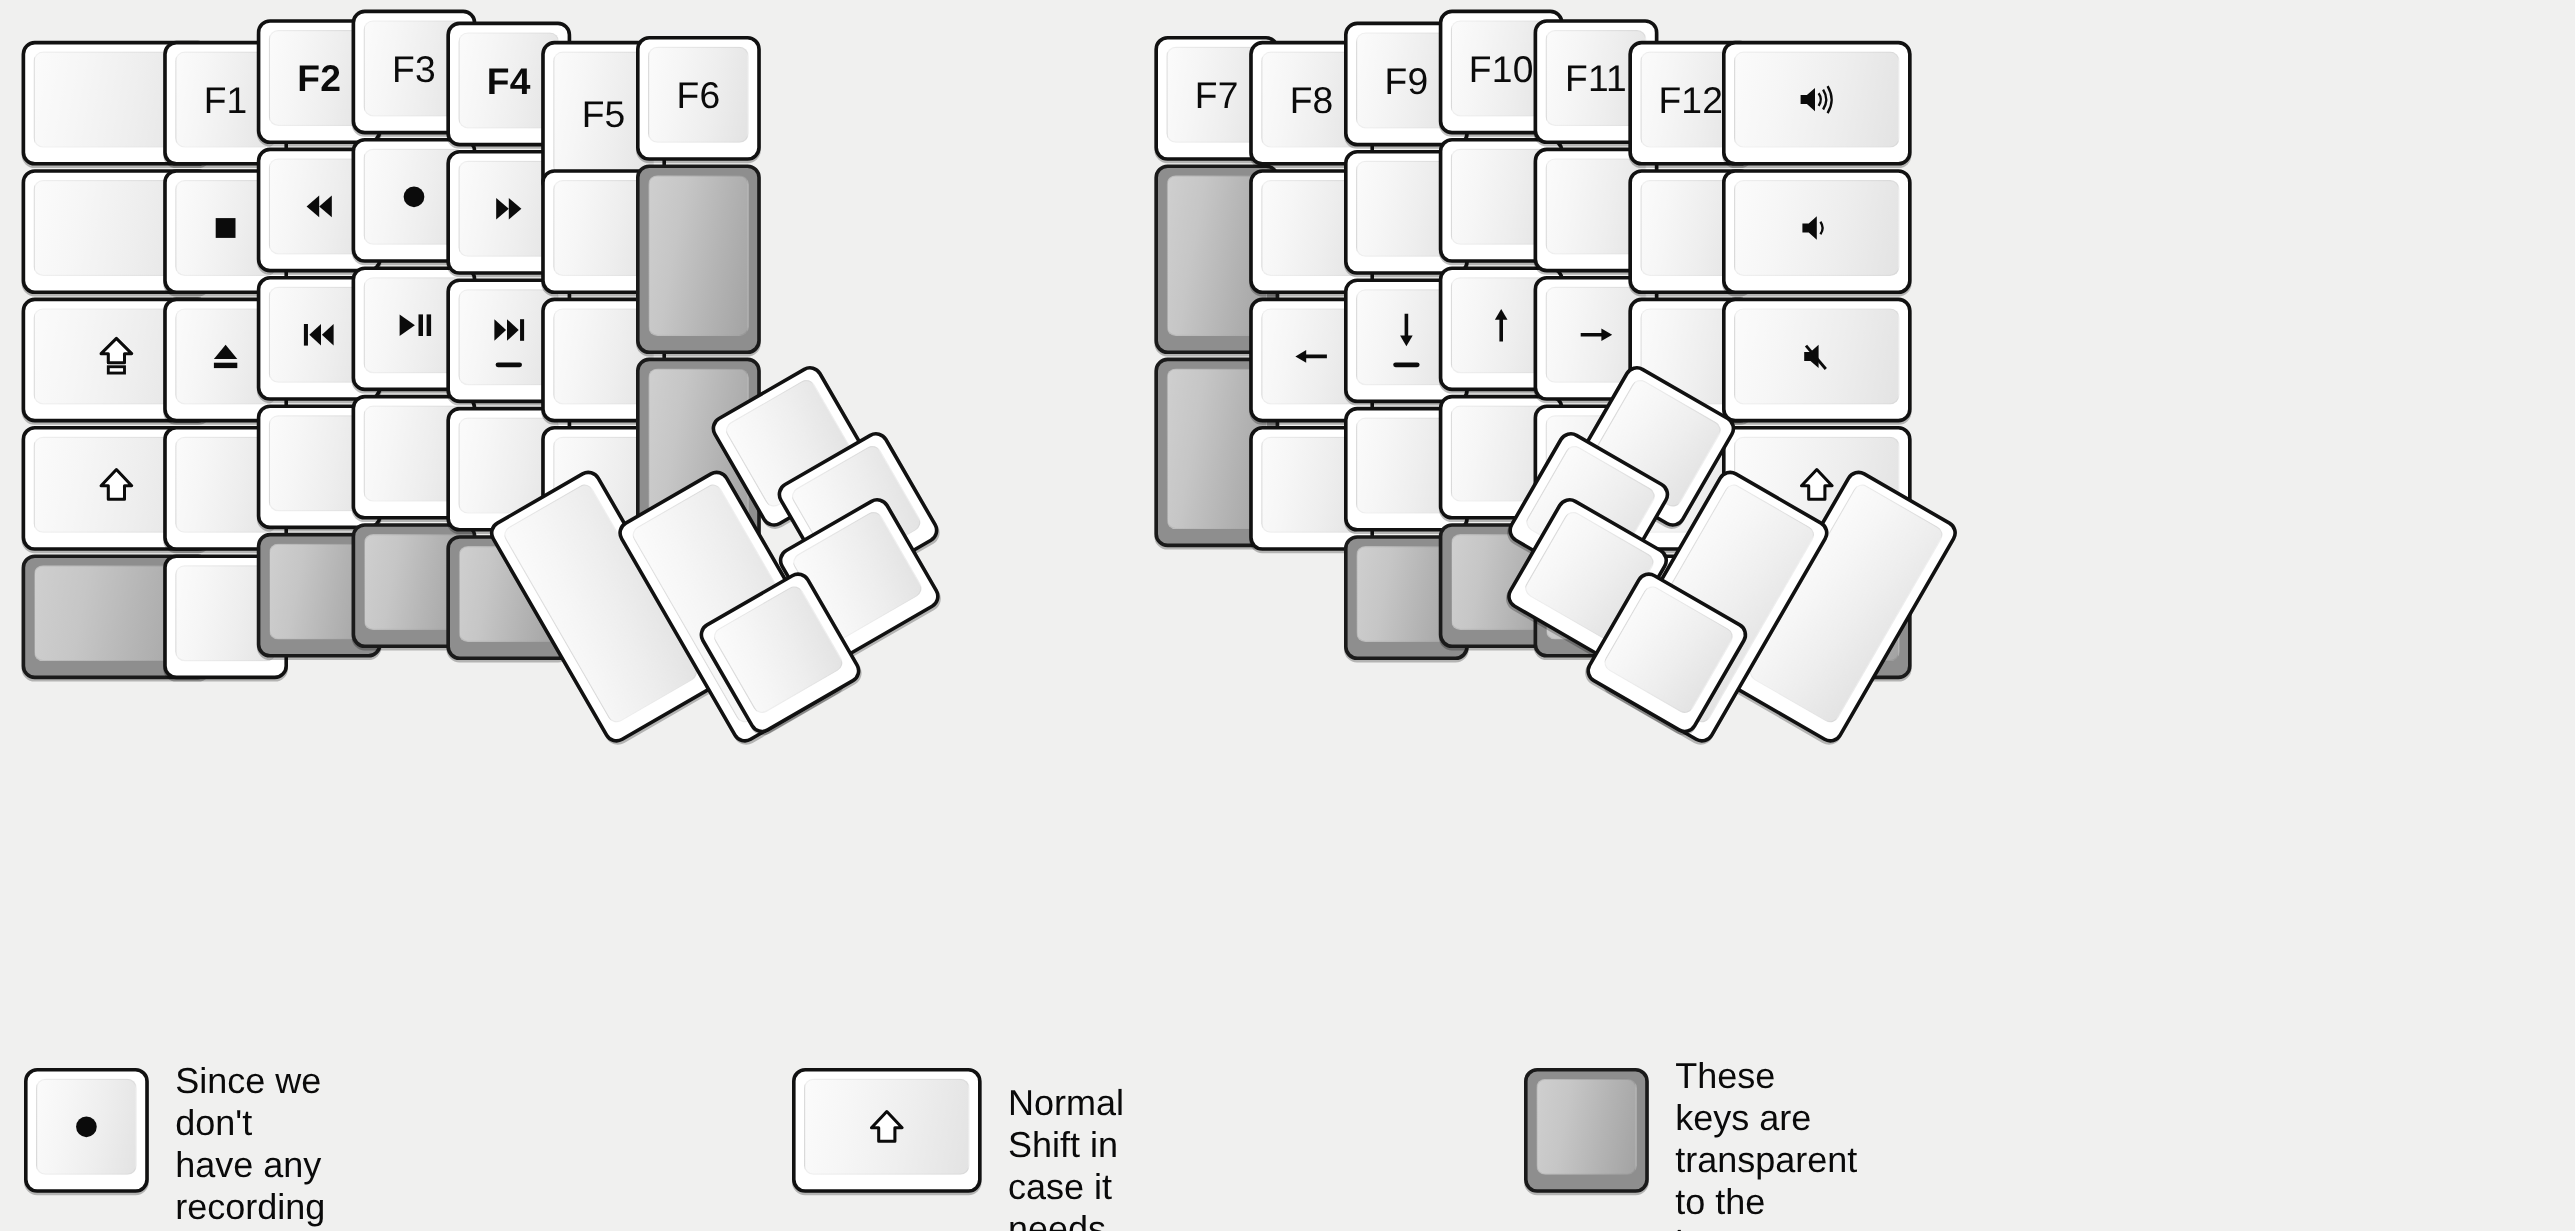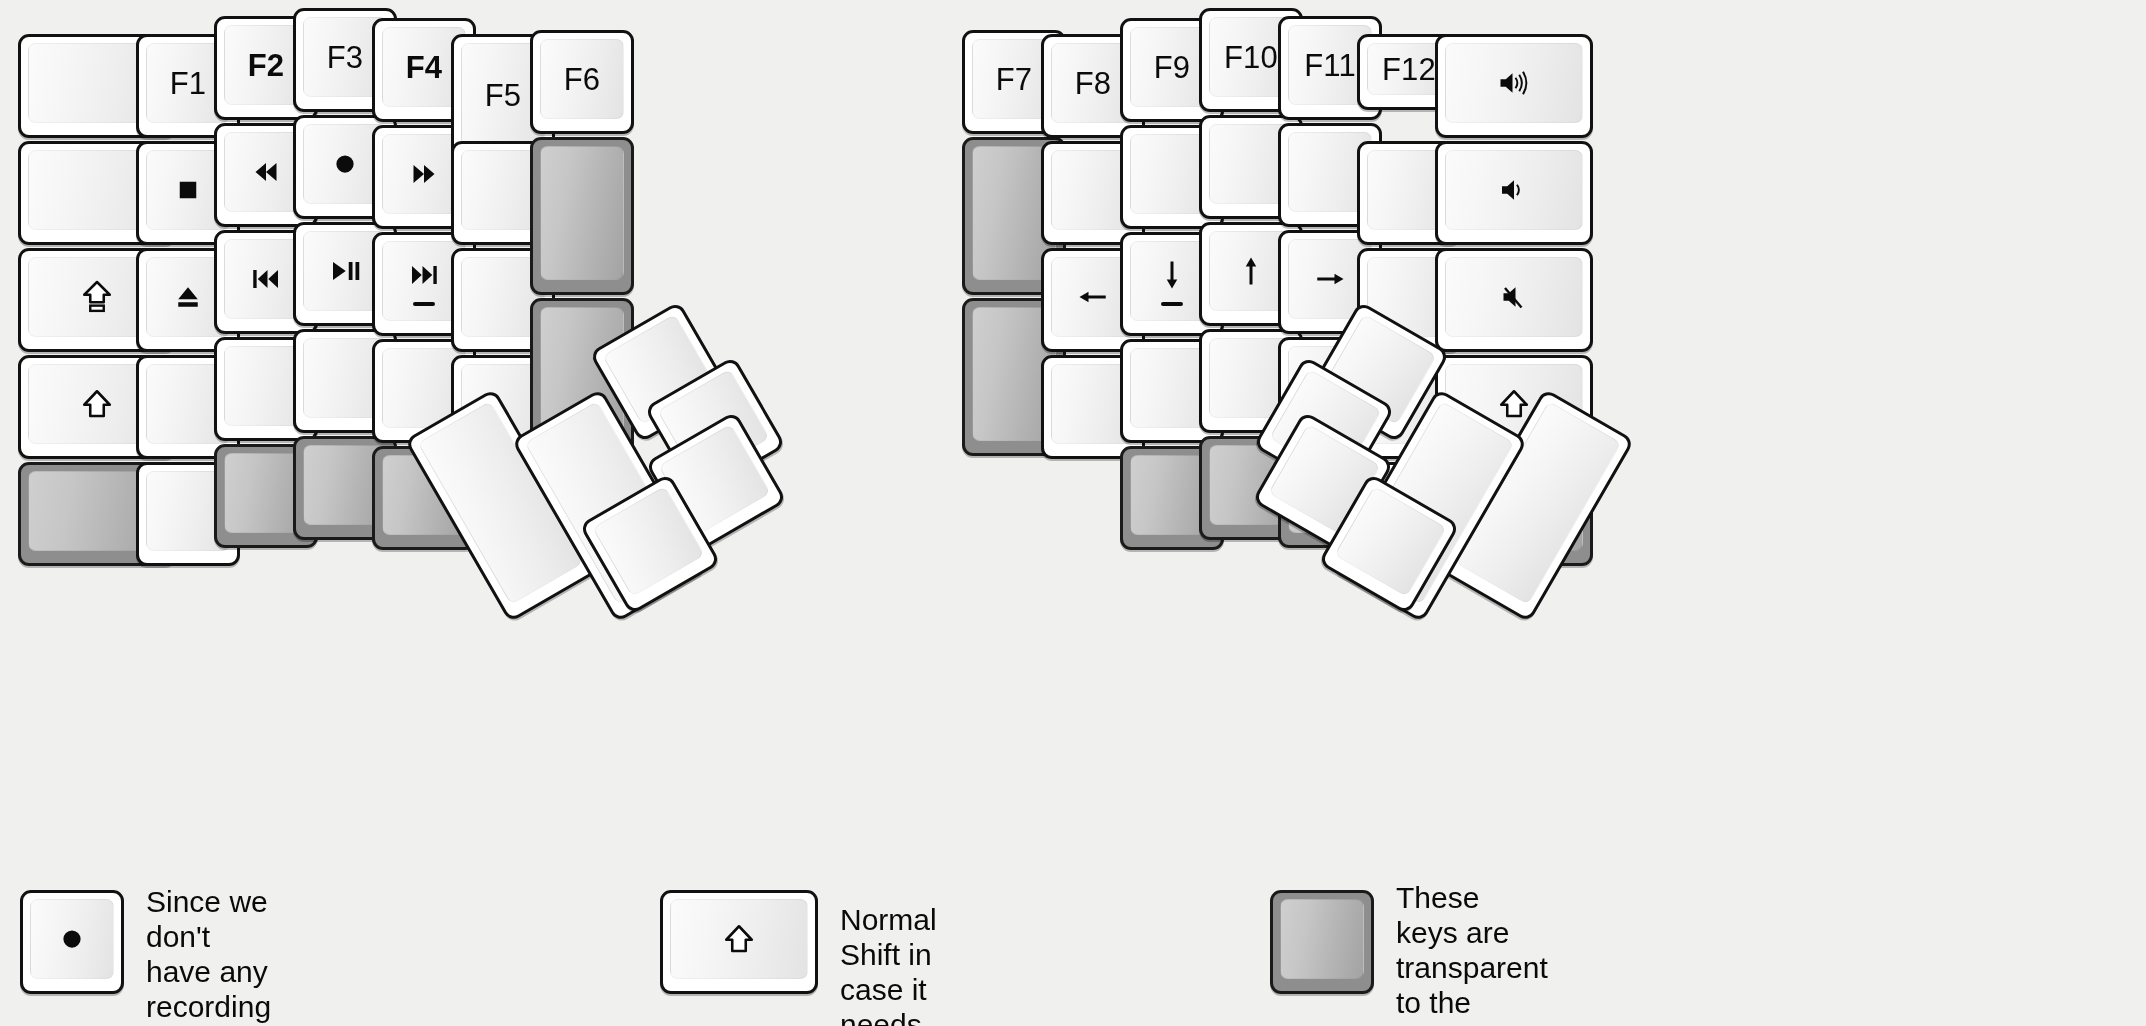--- a/index.html
+++ b/index.html
@@ -368,21 +368,21 @@
             </svg>
           </span>
         </div>
       </div>
       <div class="key" style="left: 1278px; top: 337px; width: 104px; height: 104px;">
         <div class="cap"></div>
       </div>
       <div class="key trans" style="left: 1278px; top: 444px; width: 104px; height: 104px;">
         <div class="cap"></div>
       </div>
-      <div class="key" style="left: 1357px; top: 34px; width: 104px; height: 76px;">
+      <div class="key" style="left: 1357px; top: 34px; width: 104px; height: 104px;">
         <div class="cap">
           <span class="lbl">F12</span>
         </div>
       </div>
       <div class="key" style="left: 1357px; top: 141px; width: 104px; height: 104px;">
         <div class="cap"></div>
       </div>
       <div class="key" style="left: 1357px; top: 248px; width: 104px; height: 104px;">
         <div class="cap"></div>
       </div>

